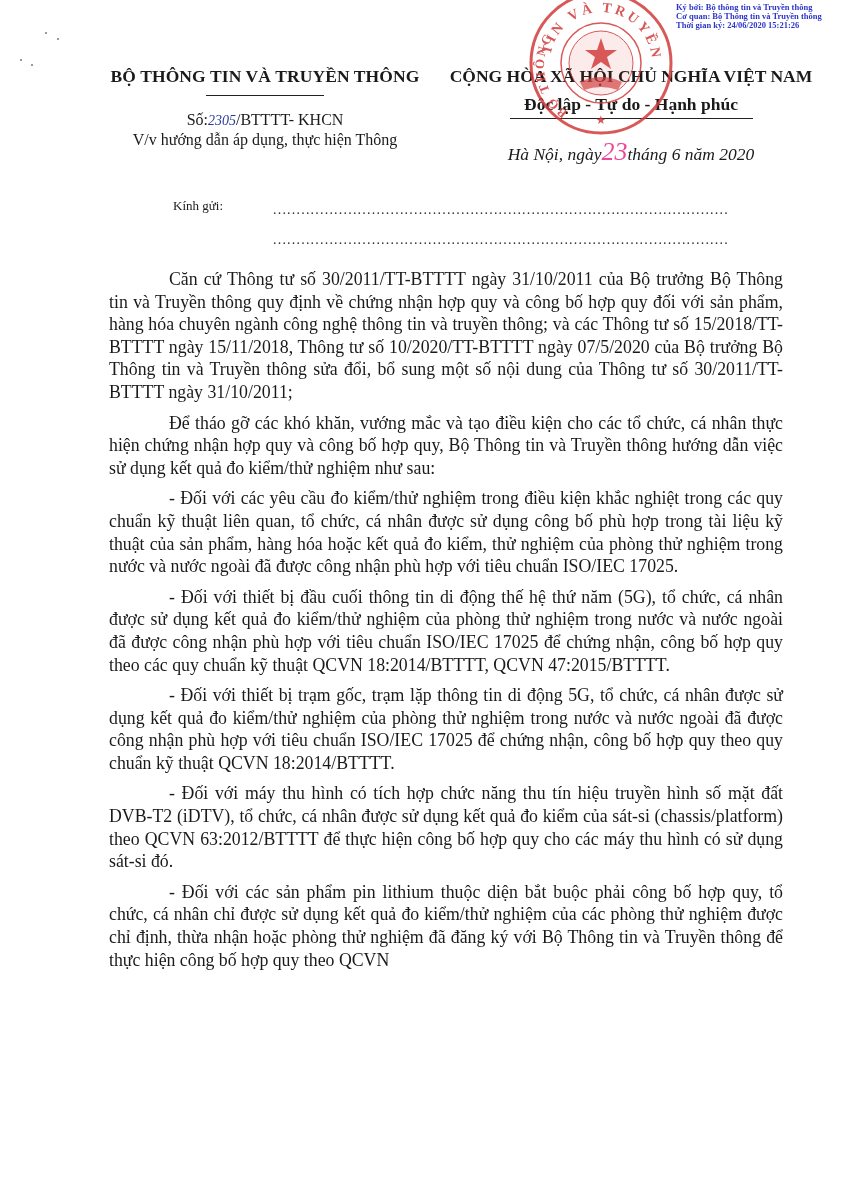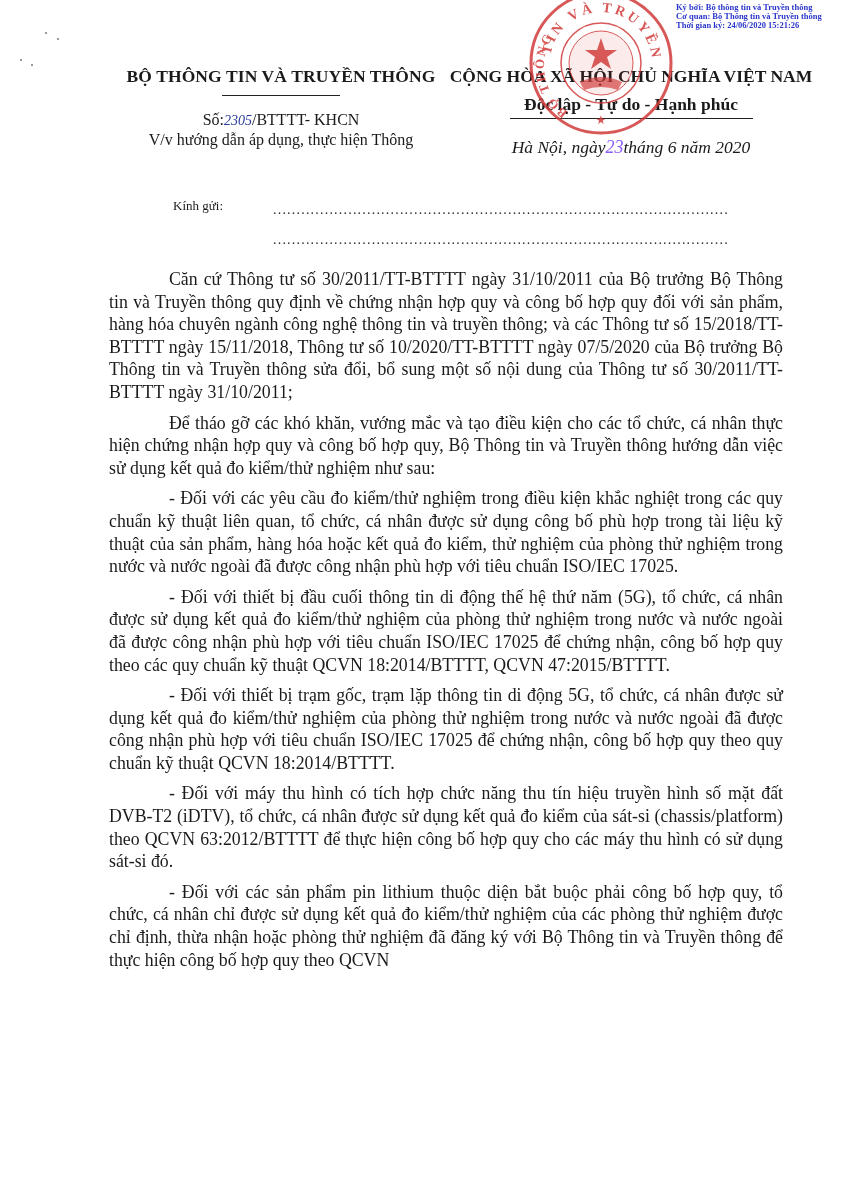--- a/index.html
+++ b/index.html
@@ -1,29 +1,29 @@
 <!DOCTYPE html>
 <html><head>
 <meta charset="utf-8">
 <style>
   html, body { margin:0; padding:0; }
   body { width:854px; height:1200px; background:#ffffff; position:relative; overflow:hidden;
          font-family:"Liberation Serif","DejaVu Serif",serif; color:#1a1a1a; }
   .sig { position:absolute; left:676px; top:3px; font-size:8.5px; line-height:9px; color:#2b36c9;
          font-family:"Liberation Serif",serif; z-index:5;font-weight:bold; }
   .speck { position:absolute; width:2px; height:2px; background:#777; border-radius:1px; }
-  .left-head { position:absolute; left:116px; top:66px; width:330px; text-align:center; }
+  .left-head { position:absolute; left:100px; top:66px; width:330px; text-align:center; }
   .org { font-weight:bold; font-size:17.5px; letter-spacing:0.1px; white-space:nowrap; }
   .rule { height:1px; background:#222; margin:0 auto; }
   .right-head { position:absolute; left:425px; top:66px; width:412px; text-align:center; }
   .motto-line { font-weight:bold; font-size:17.5px; white-space:nowrap;text-align:center; }
   .docno { font-size:16px; line-height:19px; }
   .docno .hand { font-style:italic; color:#2a3a9a; font-size:14px; }
   .place { font-style:italic; font-size:17.5px; margin-top:18px; white-space:nowrap; }
-  .place .hand { color:#8b5cf6; font-size:18px; }
+  .place .hand { color:#ec4899; font-size:26px; }
   .stamp { position:absolute; left:528px; top:-10px; width:146px; height:146px; z-index:4; opacity:0.85; pointer-events:none; }
   .kg { position:absolute; left:173px; top:198px; font-size:13px; }
   .dots { position:absolute; left:273px; font-size:14px; letter-spacing:1.2px; color:#333; white-space:nowrap; overflow:hidden; width:455px; }
   .body { position:absolute; left:97px; top:268px; width:686px; font-size:17.8px; line-height:22.6px; text-align:justify; }
   .body p { margin:0 0 8px 12px; text-indent:60px; }
 </style>
 </head>
 <body>
 
 <div class="speck" style="left:45px;top:32px;"></div>

